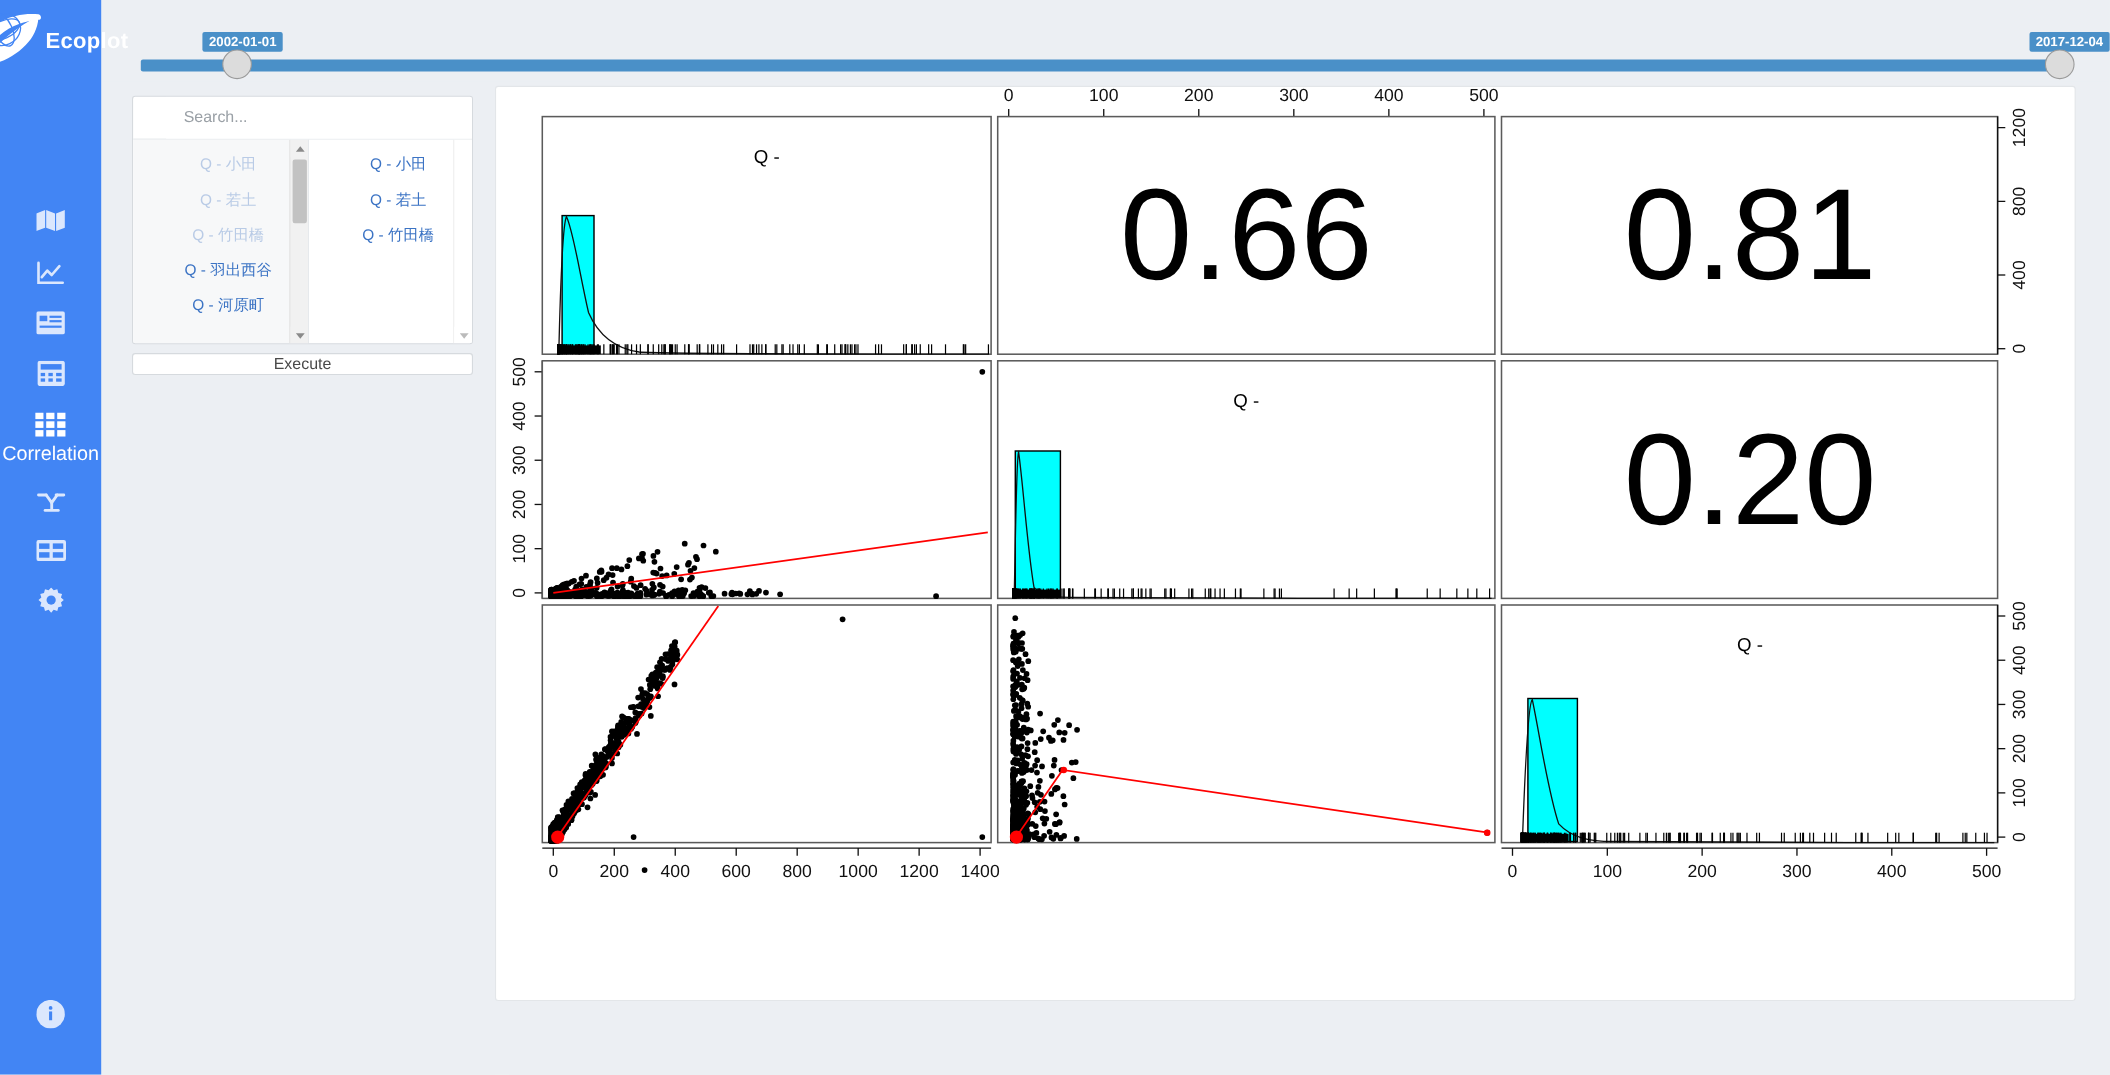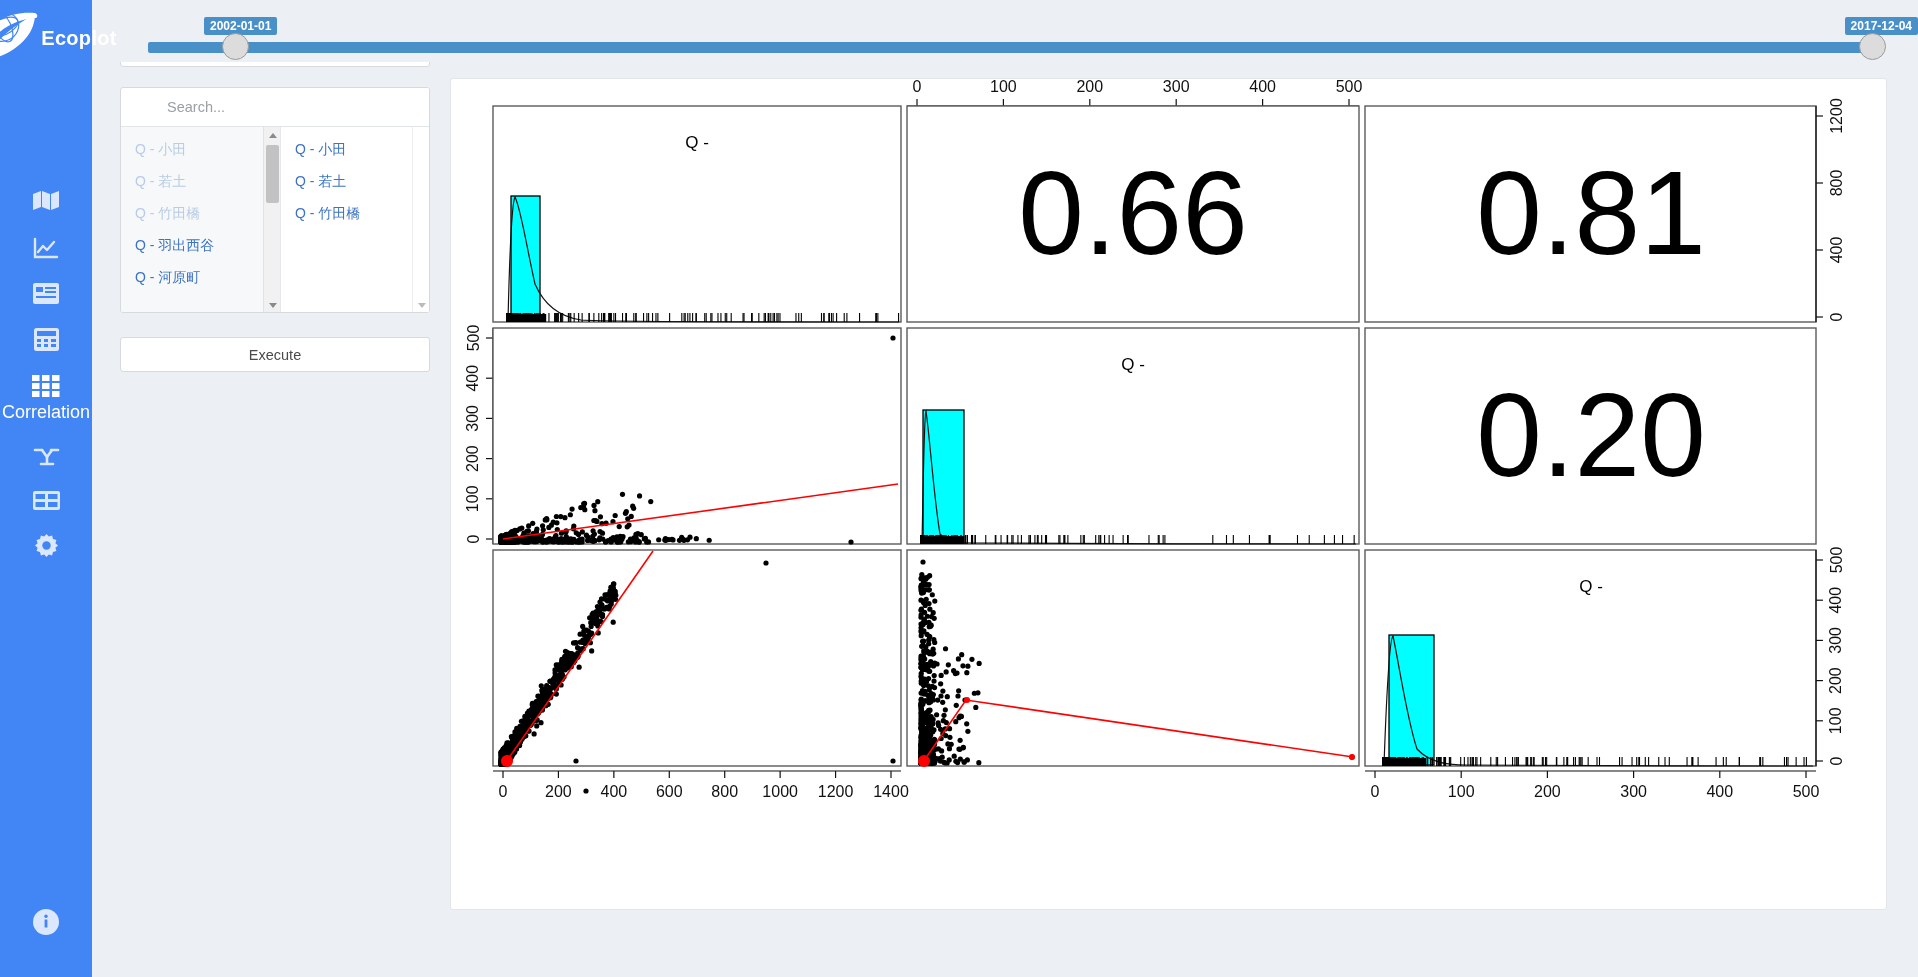--- a/index.html
+++ b/index.html
@@ -55,21 +55,21 @@
   .search-input {
     width: 100%; height: 38px; border: 0; outline: 0;
     padding: 0 16px; font-size: 14.5px; color: #555;
     font-family: "Liberation Sans", sans-serif; background: #fff; margin-left: 30px;
   }
   .search-input::placeholder { color: #9aa0a6; }
   .dual-lists { display: flex; height: 186px; border-top: 1px solid #e2e5e8; }
   .listbox { position: relative; overflow: hidden; }
   .listbox.left { width: 160px; background: #f7f8f9; border-right: 1px solid #e6e9ec; }
   .listbox.right { flex: 1; background: #fff; }
-  .list-scroll { height: 186px; padding-top: 7px; }
+  .list-scroll { height: 186px; padding-top: 7px; text-align: center; }
   .list-item {
     font-size: 14px; color: #3b73c4; padding: 7px 0 7px 14px;
     white-space: nowrap; cursor: pointer;
   }
   .list-item.dim { color: #b9cbe6; }
   .scrollbar {
     position: absolute; right: 0; top: 0; width: 17px; height: 186px;
     background: #f1f1f1; border-left: 1px solid #e3e3e3;
   }
   .scroll-arrow {
@@ -78,30 +78,30 @@
     background: #f1f1f1;
   }
   .scroll-arrow.up { top: 0; }
   .scroll-arrow.down { bottom: 0; }
   .tri-up { width: 0; height: 0; border-left: 4px solid transparent; border-right: 4px solid transparent; border-bottom: 5px solid #8a8a8a; }
   .tri-down { width: 0; height: 0; border-left: 4px solid transparent; border-right: 4px solid transparent; border-top: 5px solid #8a8a8a; }
   .scroll-thumb {
     position: absolute; left: 2px; width: 13px; background: #c2c2c2; border-radius: 2px;
   }
   .execute-btn {
-    margin-top: 24px; width: 100%; height: 35px;
+    margin-top: 8px; width: 100%; height: 20px;
     background: #fff; border: 1px solid #d6dade; border-radius: 3px;
     font-size: 14.5px; color: #4a4a4a; cursor: pointer;
     font-family: "Liberation Sans", sans-serif;
   }
 
   
   .slider-wrap {
-    position: absolute; left: 92px; top: 0; right: 0; height: 62px;
-    background: #eceff3; z-index: 4; margin-left: 20px;
+    position: absolute; left: 92px; top: 12px; right: 0; height: 62px;
+    background: #eceff3; z-index: 4;
   }
   .slider-track {
     position: absolute; left: 36px; right: 36px; top: 42px; height: 11px;
     background: #4a90c8; border-radius: 2px;
   }
   .slider-handle {
     position: absolute; top: 33px; width: 27px; height: 27px; border-radius: 50%;
     background: #dcdcdc; border: 1px solid #9a9a9a; cursor: pointer;
   }
   .slider-handle.left { left: 110px; }

